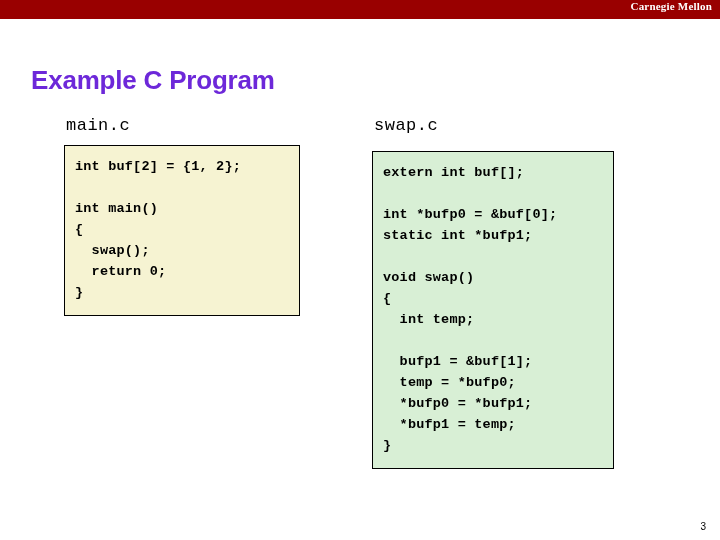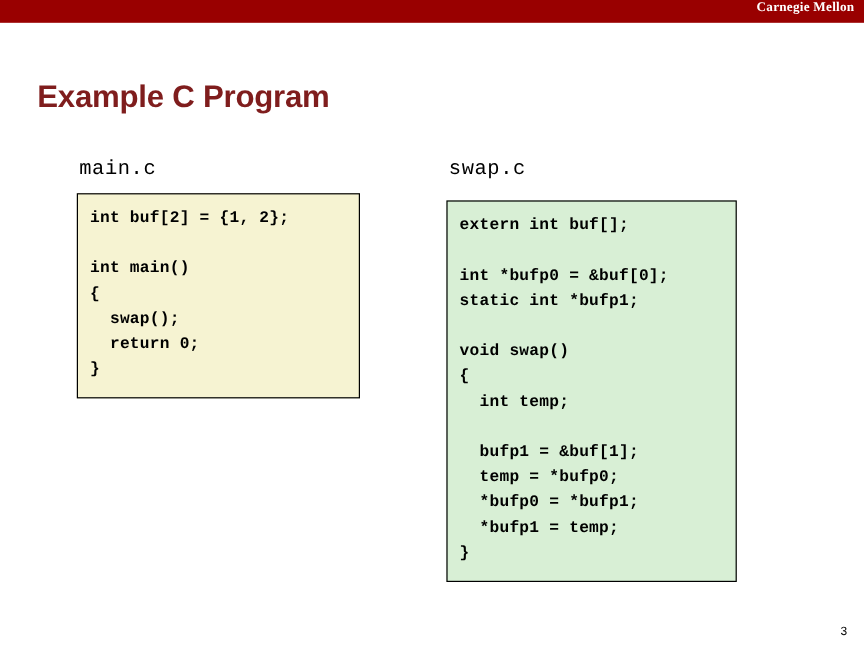--- a/index.html
+++ b/index.html
@@ -36,21 +36,21 @@
     white-space: nowrap;
   }
 
   
   .slide-title {
     position: absolute;
     left: 31px;
     top: 48px;
     font-size: 26px;
     font-weight: bold;
-    color: #7f1d1d;
+    color: #6d28d9;
     letter-spacing: -0.2px;
     white-space: nowrap;
   }
 
   
   .col-left {
     position: absolute;
     left: 64px;
     top: 116px;
     width: 236px;
@@ -59,21 +59,21 @@
     position: absolute;
     left: 372px;
     top: 116px;
     width: 242px;
   }
 
   .file-label {
     font-family: "Liberation Mono", monospace;
     font-size: 17px;
     color: #000000;
-    margin: 16px 0 10px 2px;
+    margin: 0 0 10px 2px;
     letter-spacing: 0.5px;
     white-space: nowrap;
   }
 
   .code-box {
     border: 1.5px solid #000000;
     padding: 10px 11px 12px 10px;
     box-sizing: border-box;
   }
   .code-box.yellow { background: #F6F3D2; }

